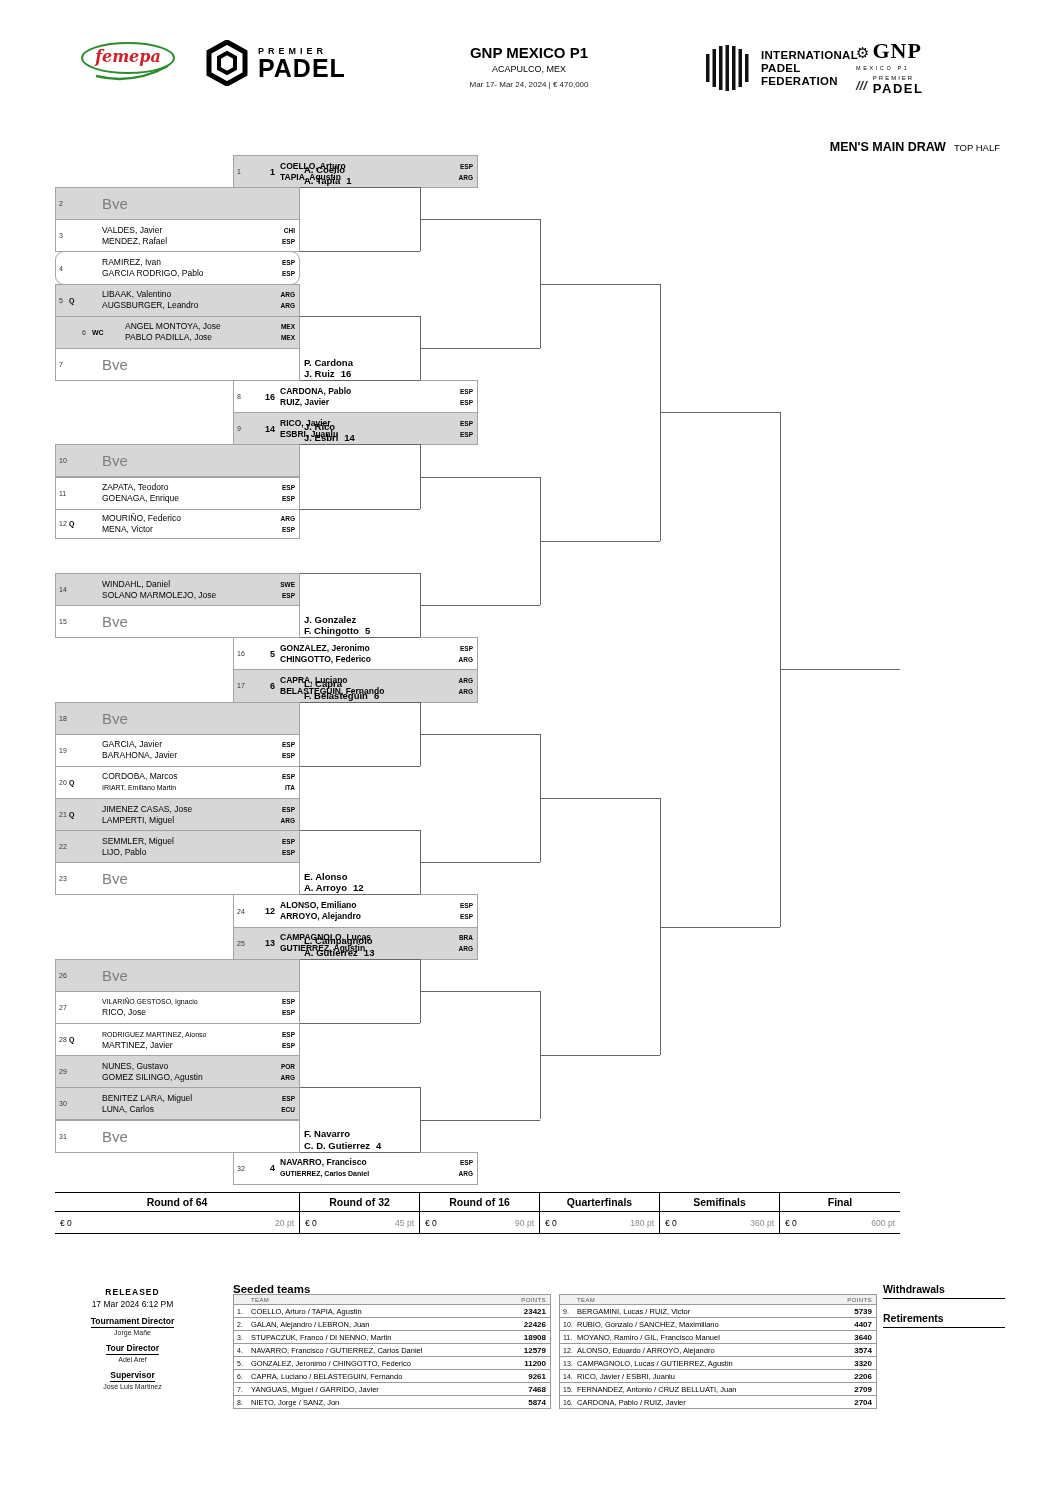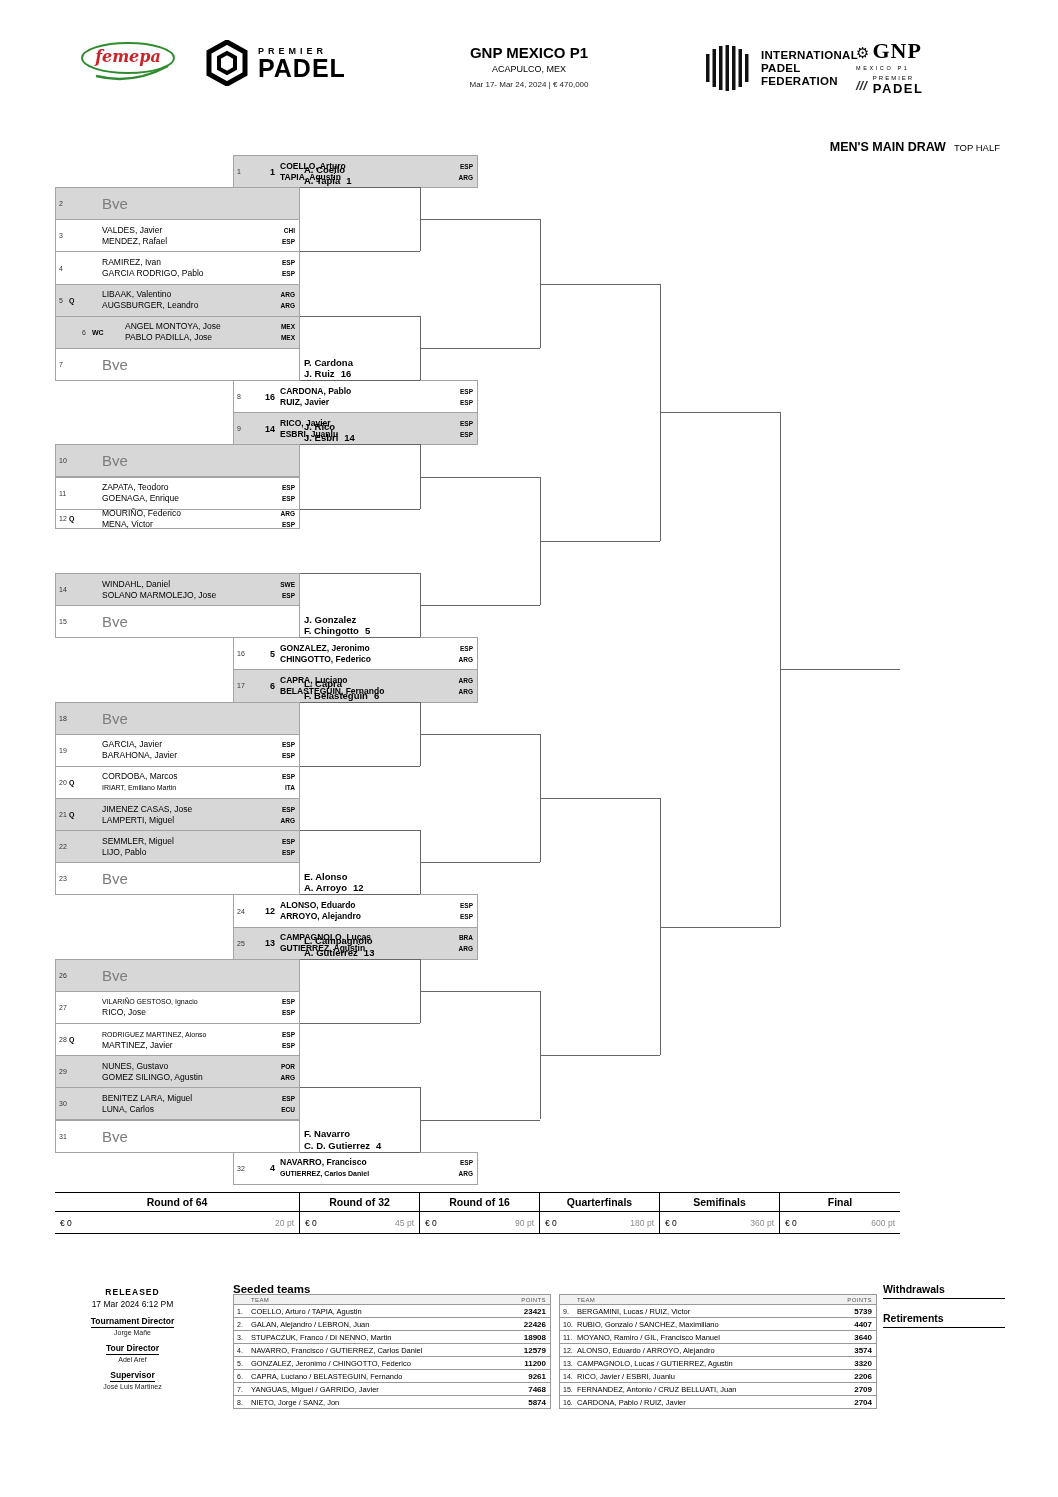--- a/index.html
+++ b/index.html
@@ -181,21 +181,21 @@
         <span class="seed"></span>
         <div class="names">
           <div>VALDES, Javier</div>
           <div>MENDEZ, Rafael</div>
         </div>
            <div class="flags">
           <div>CHI</div>
           <div>ESP</div>
         </div>
       </div>
-      <div class="slot" style="top: 96.45px; height: 33.15px;">
+      <div class="slot" style="top: 96.45px; height: 33.15px; border-radius: 9px;">
         <span class="pos">4</span>
         <span class="tag"></span>
         <span class="seed"></span>
         <div class="names">
           <div>RAMIREZ, Ivan</div>
           <div>GARCIA RODRIGO, Pablo</div>
         </div>
            <div class="flags">
           <div>ESP</div>
           <div>ESP</div>
@@ -277,21 +277,21 @@
         <span class="seed"></span>
         <div class="names">
           <div>ZAPATA, Teodoro</div>
           <div>GOENAGA, Enrique</div>
         </div>
            <div class="flags">
           <div>ESP</div>
           <div>ESP</div>
         </div>
       </div>
-      <div class="slot" style="top: 353.65px; height: 20px;">
+      <div class="slot" style="top: 353.65px; height: 30px;">
         <span class="pos">12</span>
         <span class="tag">Q</span>
         <span class="seed"></span>
         <div class="names">
           <div>MOURIÑO, Federico</div>
           <div>MENA, Victor</div>
         </div>
            <div class="flags">
           <div>ARG</div>
           <div>ESP</div>
@@ -426,21 +426,21 @@
         <div class="names bye">
           <div>Bye</div>
         </div>
            <div class="flags"></div>
       </div>
       <div class="slot seeded" style="top: 739.45px; height: 33.15px;">
         <span class="pos">24</span>
         <span class="tag"></span>
         <span class="seed">12</span>
         <div class="names">
-          <div>ALONSO, Eduardo</div>
+          <div>ALONSO, Emiliano</div>
           <div>ARROYO, Alejandro</div>
         </div>
            <div class="flags">
           <div>ESP</div>
           <div>ESP</div>
         </div>
       </div>
       <div class="slot shaded seeded" style="top: 771.6px; height: 33.15px;">
         <span class="pos">25</span>
         <span class="tag"></span>

